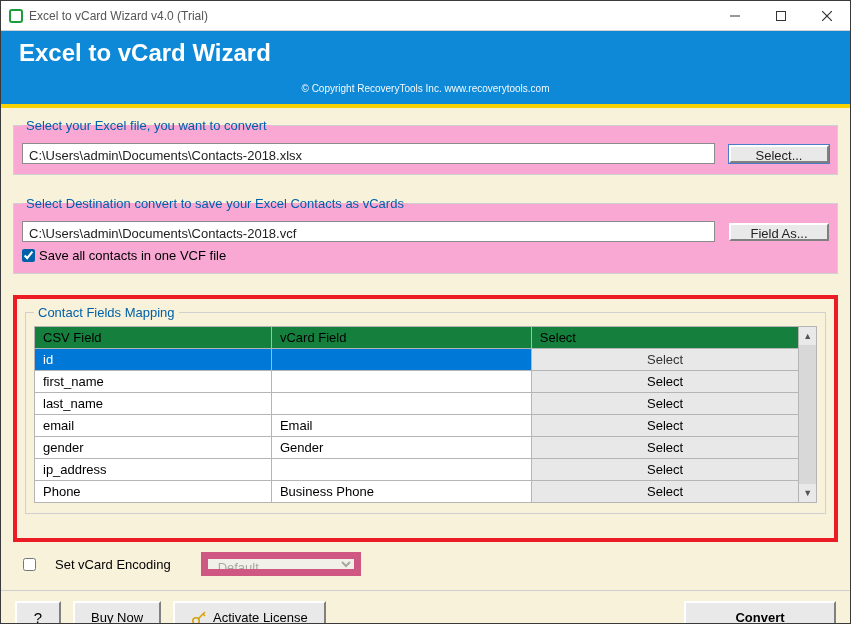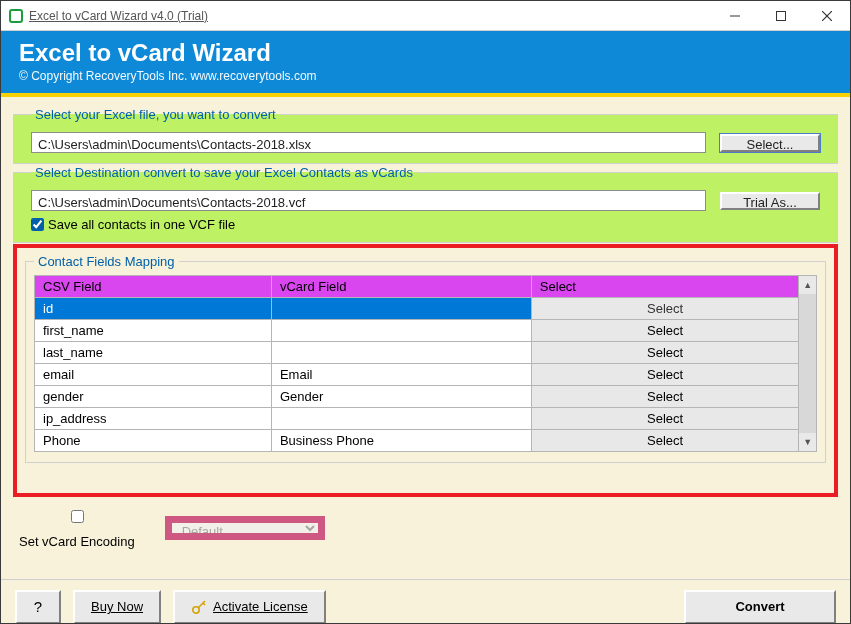--- a/index.html
+++ b/index.html
@@ -23,47 +23,47 @@
     background: #fff;
   }
   .titlebar .appicon {
     width: 14px; height: 14px;
     border: 2px solid #1a9b3c;
     border-radius: 3px;
     margin-right: 6px;
     position: relative;
     background: #fff;
   }
-  .titlebar .apptitle { color: #555; font-size: 12px; text-decoration: underline; }
+  .titlebar .apptitle { color: #555; font-size: 12px; }
   .titlebar .spacer { flex: 1; }
   .titlebar .winbtn {
     width: 46px; height: 30px;
     display: flex; align-items: center; justify-content: center;
     color: #333;
   }
   .titlebar .winbtn svg { width: 10px; height: 10px; }
 
   
   .header {
     background: #0d89d8;
     color: #fff;
     padding: 8px 18px 10px;
     border-bottom: 4px solid #f7d102;
   }
   .header h1 { margin: 0; font-size: 24px; font-weight: 600; }
-  .header .copy { font-size: 12px; opacity: .95; margin-top: 2px; }
+  .header .copy { font-size: 10px; opacity: .95; margin-top: 16px; text-align: center; }
 
   
   .body { background: #f7f2d9; padding: 10px 12px 12px; height: 482px; position: relative; }
 
   fieldset.group {
     border: 1px solid #d0d0d0;
-    background: #bef264;
-    margin: 0 0 1px 0;
-    padding: 10px 17px;
+    background: #f9a8d4;
+    margin: 0 0 21px 0;
+    padding: 10px 8px;
   }
   fieldset.group legend {
     color: #0060aa;
     font-size: 13px;
     padding: 0 4px;
   }
   .pathrow { display: flex; gap: 14px; align-items: center; }
   .pathbox {
     flex: 1;
     height: 21px;
@@ -81,29 +81,29 @@
     border-color: #fff #808080 #808080 #fff;
     box-shadow: 0 0 0 1px #4d7bc7;
     font-size: 13px;
     color: #222;
   }
   .ridgebtn.plain { box-shadow: none; }
   .checkrow { margin-top: 6px; display: flex; align-items: center; gap: 4px; }
   .checkrow input { margin: 0; accent-color: #0060aa; }
 
   
-  .mapping-wrap { border: 4px solid #ec1c24; padding: 6px 8px 30px; background: #f7f2d9; }
+  .mapping-wrap { border: 4px solid #ec1c24; padding: 6px 8px 24px; background: #f7f2d9; }
   .mapping-wrap legend { background: #f7f2d9; padding: 0 4px; color: #0060aa; font-size: 13px; }
   fieldset.mapping-inner { border: 1px solid #d0d0d0; margin: 0; padding: 6px 8px 10px; }
 
   .tablewrap { display: flex; background: #fff; }
   .grid { border-collapse: collapse; width: 100%; table-layout: fixed; }
   .grid th {
     text-align: left; font-weight: 400; font-size: 13px;
-    background: #d946ef; border: 1px solid #b5b5b5;
+    background: #15803d; border: 1px solid #b5b5b5;
     padding: 3px 8px; height: 16px;
   }
   .grid td {
     border: 1px solid #b5b5b5;
     padding: 2px 8px; height: 22px; font-size: 13px;
     background: #fff;
   }
   .grid tr.selected td { background: #0078d7; color: #fff; }
   .grid tr.selected td.selcell { background: #e8e8e8; color: #333; }
   .grid td.selcell {
@@ -120,21 +120,21 @@
   }
   .vscroll .arrow {
     height: 18px; display:flex; align-items:center; justify-content:center;
     color:#555; font-size:9px;
     background: #e9e9e9;
   }
   .vscroll .track { flex:1; background: #d8d8d8; }
 
   
   .encrow { display:flex; align-items:center; gap: 30px; margin-top: 10px; padding-left: 6px; }
-  .encrow .chk { display:flex; align-items:center; gap:8px;flex-direction:column; }
+  .encrow .chk { display:flex; align-items:center; gap:16px; }
   .encrow select {
     width: 160px; height: 24px;
     border: 7px solid #be185d; background: #f1f1f1; color: #888;
     font-size: 13px; padding-left: 6px;
   }
 
   
   .footer {
     background: #f7f2d9;
     border-top: 1px solid #d0d0d0;
@@ -194,21 +194,21 @@
     <div class="pathrow">
       <div class="pathbox">C:\Users\admin\Documents\Contacts-2018.xlsx</div>
       <button class="ridgebtn">Select...</button>
     </div>
   </fieldset>
 
   <fieldset class="group">
     <legend>Select Destination convert to save your Excel Contacts as vCards</legend>
     <div class="pathrow">
       <div class="pathbox">C:\Users\admin\Documents\Contacts-2018.vcf</div>
-      <button class="ridgebtn plain">Trial As...</button>
+      <button class="ridgebtn plain">Field As...</button>
     </div>
     <div class="checkrow">
       <input type="checkbox" checked="" style="">
       <span>Save all contacts in one VCF file</span>
     </div>
   </fieldset>
 
   <div class="mapping-wrap">
     <fieldset class="mapping-inner">
       <legend>Contact Fields Mapping</legend>

